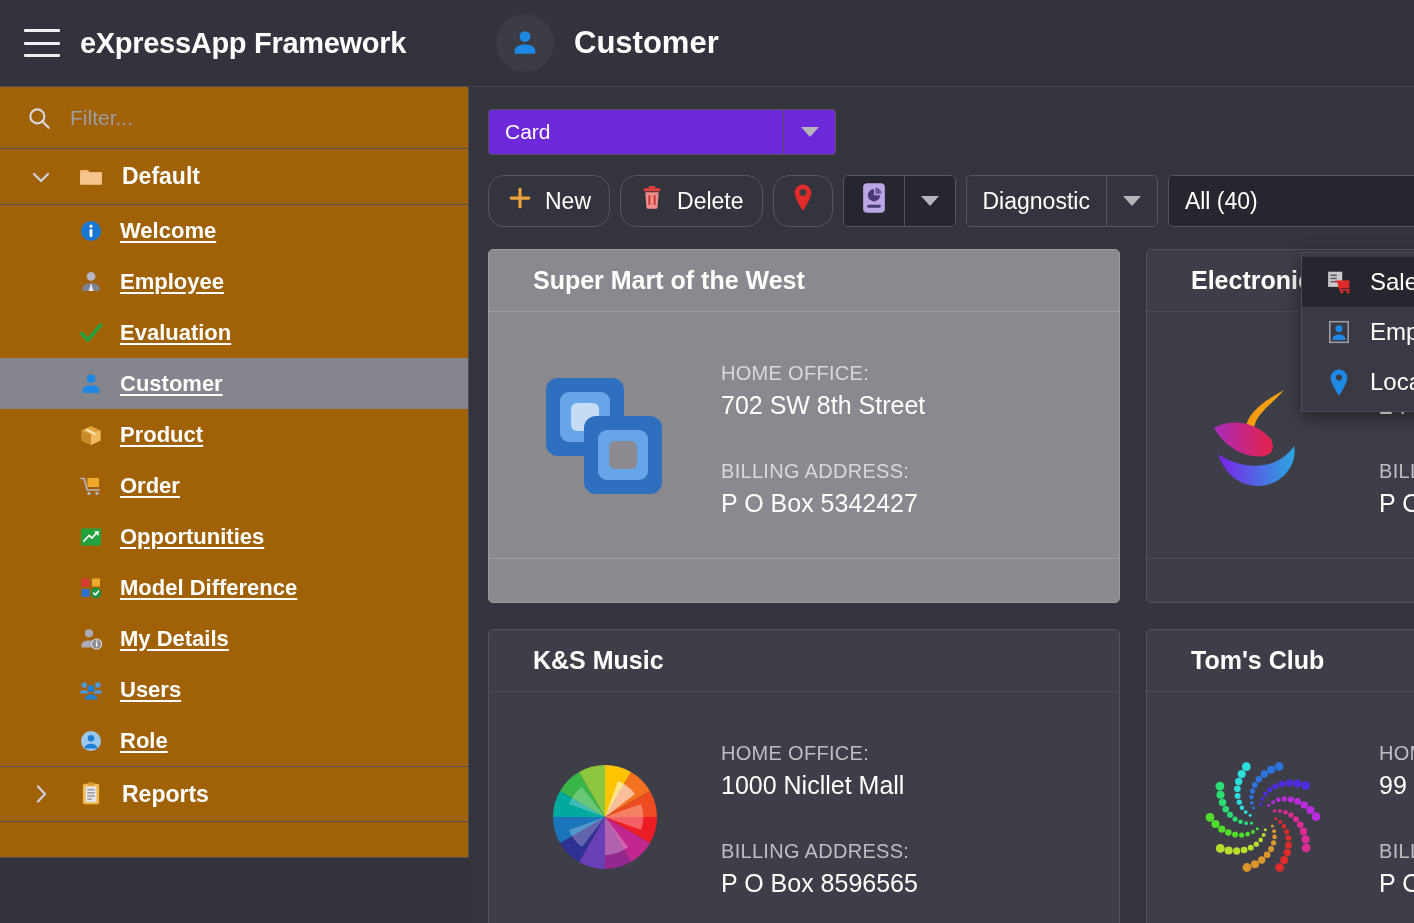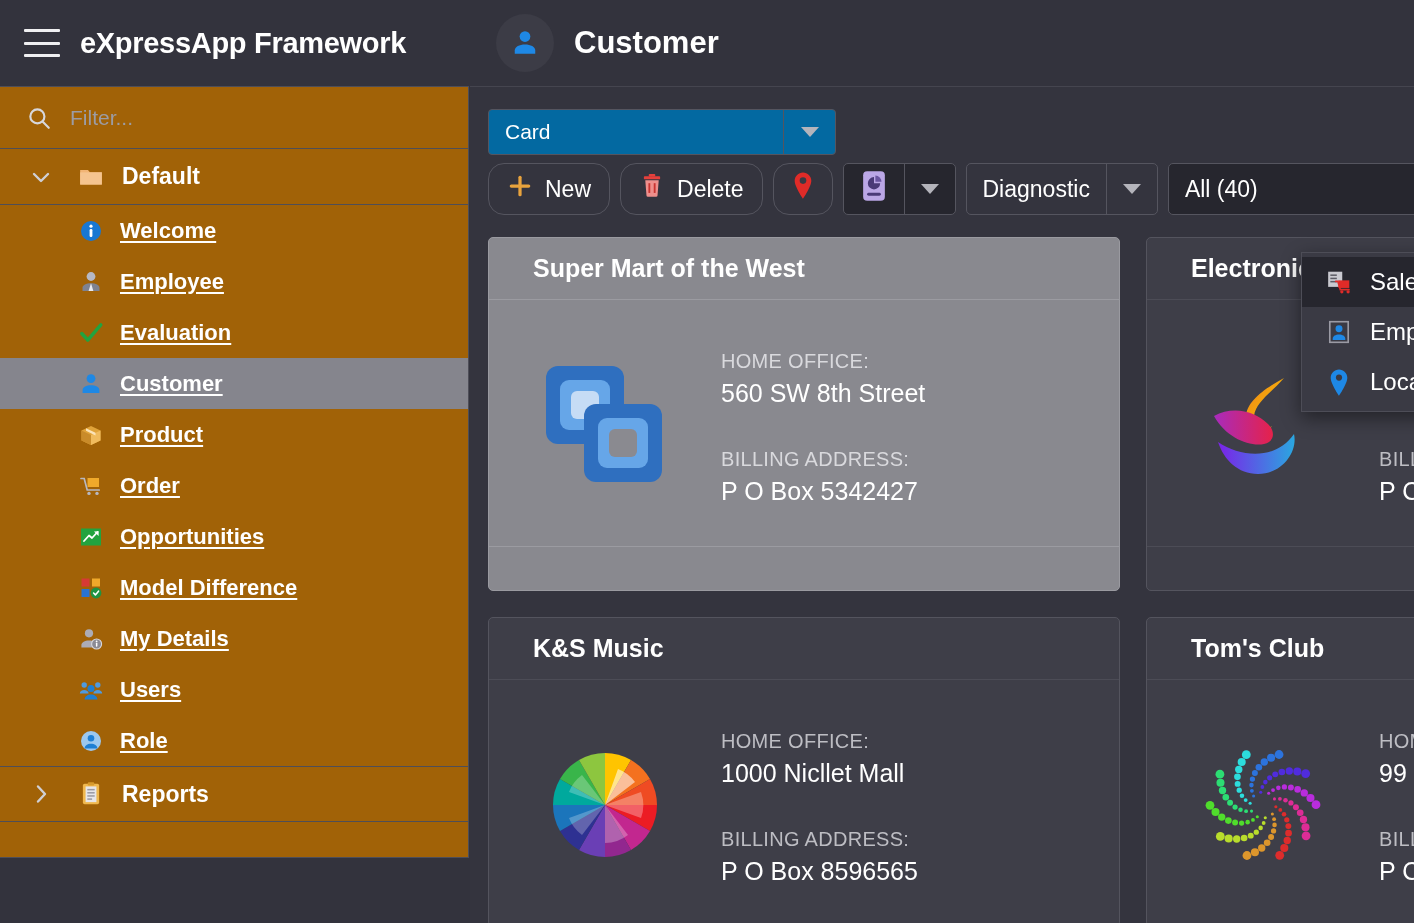--- a/index.html
+++ b/index.html
@@ -96,22 +96,22 @@
 
   .content {
     flex: 1 1 auto; background: #34343e;
     border-top: 1px solid #45454f;
     padding: 22px 0 0 18px;
     position: relative; overflow: hidden;
   }
 
   .viewselect {
     width: 348px; height: 46px; display: flex;
-    background: #0369a1; border: 1px solid #55555f; border-radius: 4px;
-    overflow: hidden; margin-bottom: 8px;
+    background: #6d28d9; border: 1px solid #55555f; border-radius: 4px;
+    overflow: hidden; margin-bottom: 20px;
   }
   .viewselect .val {
     flex: 1 1 auto; display: flex; align-items: center; padding-left: 16px;
     color: #ffffff; font-size: 21px;
   }
   .viewselect .arrowbox {
     width: 52px; border-left: 1px solid #55555f;
     display: flex; align-items: center; justify-content: center;
   }
   .caret { width: 0; height: 0; border-left: 9px solid transparent; border-right: 9px solid transparent; border-top: 10px solid #b4b4bb; }
@@ -467,21 +467,21 @@
                 <rect x="6" y="6" width="78" height="78" rx="12" fill="#2f6fbf"></rect>
                 <rect x="20" y="20" width="50" height="50" rx="9" fill="#66a6e8"></rect>
                 <rect x="31" y="31" width="28" height="28" rx="6" fill="#c6dcf5"></rect>
                 <rect x="44" y="44" width="78" height="78" rx="12" fill="#2f6fbf"></rect>
                 <rect x="58" y="58" width="50" height="50" rx="9" fill="#66a6e8"></rect>
                 <rect x="69" y="69" width="28" height="28" rx="6" fill="#8a8a90"></rect>
               </svg>
             </div>
             <div class="card-fields">
               <div class="fld-label">HOME OFFICE:</div>
-              <div class="fld-value">560 SW 8th Street</div>
+              <div class="fld-value">702 SW 8th Street</div>
               <div class="fld-label">BILLING ADDRESS:</div>
               <div class="fld-value">P O Box 5342427</div>
             </div>
           </div>
           <div class="card-foot"></div>
         </div>
 
         <div class="card">
           <div class="card-head">Electronics Depot</div>
           <div class="card-body">

